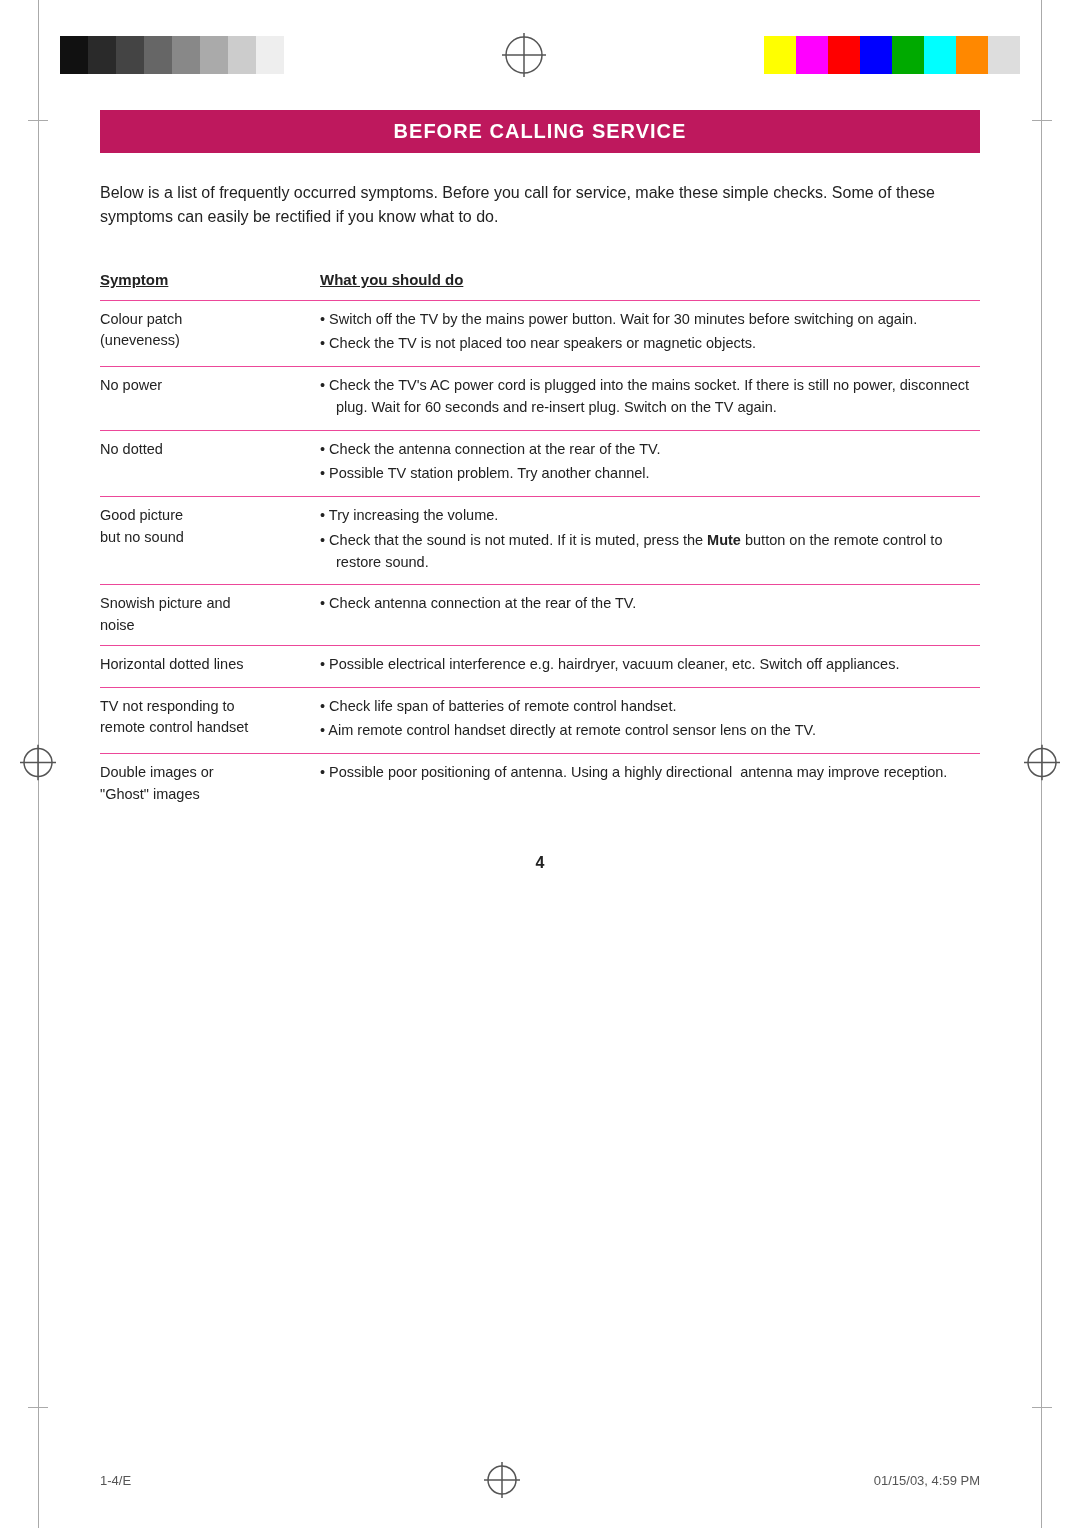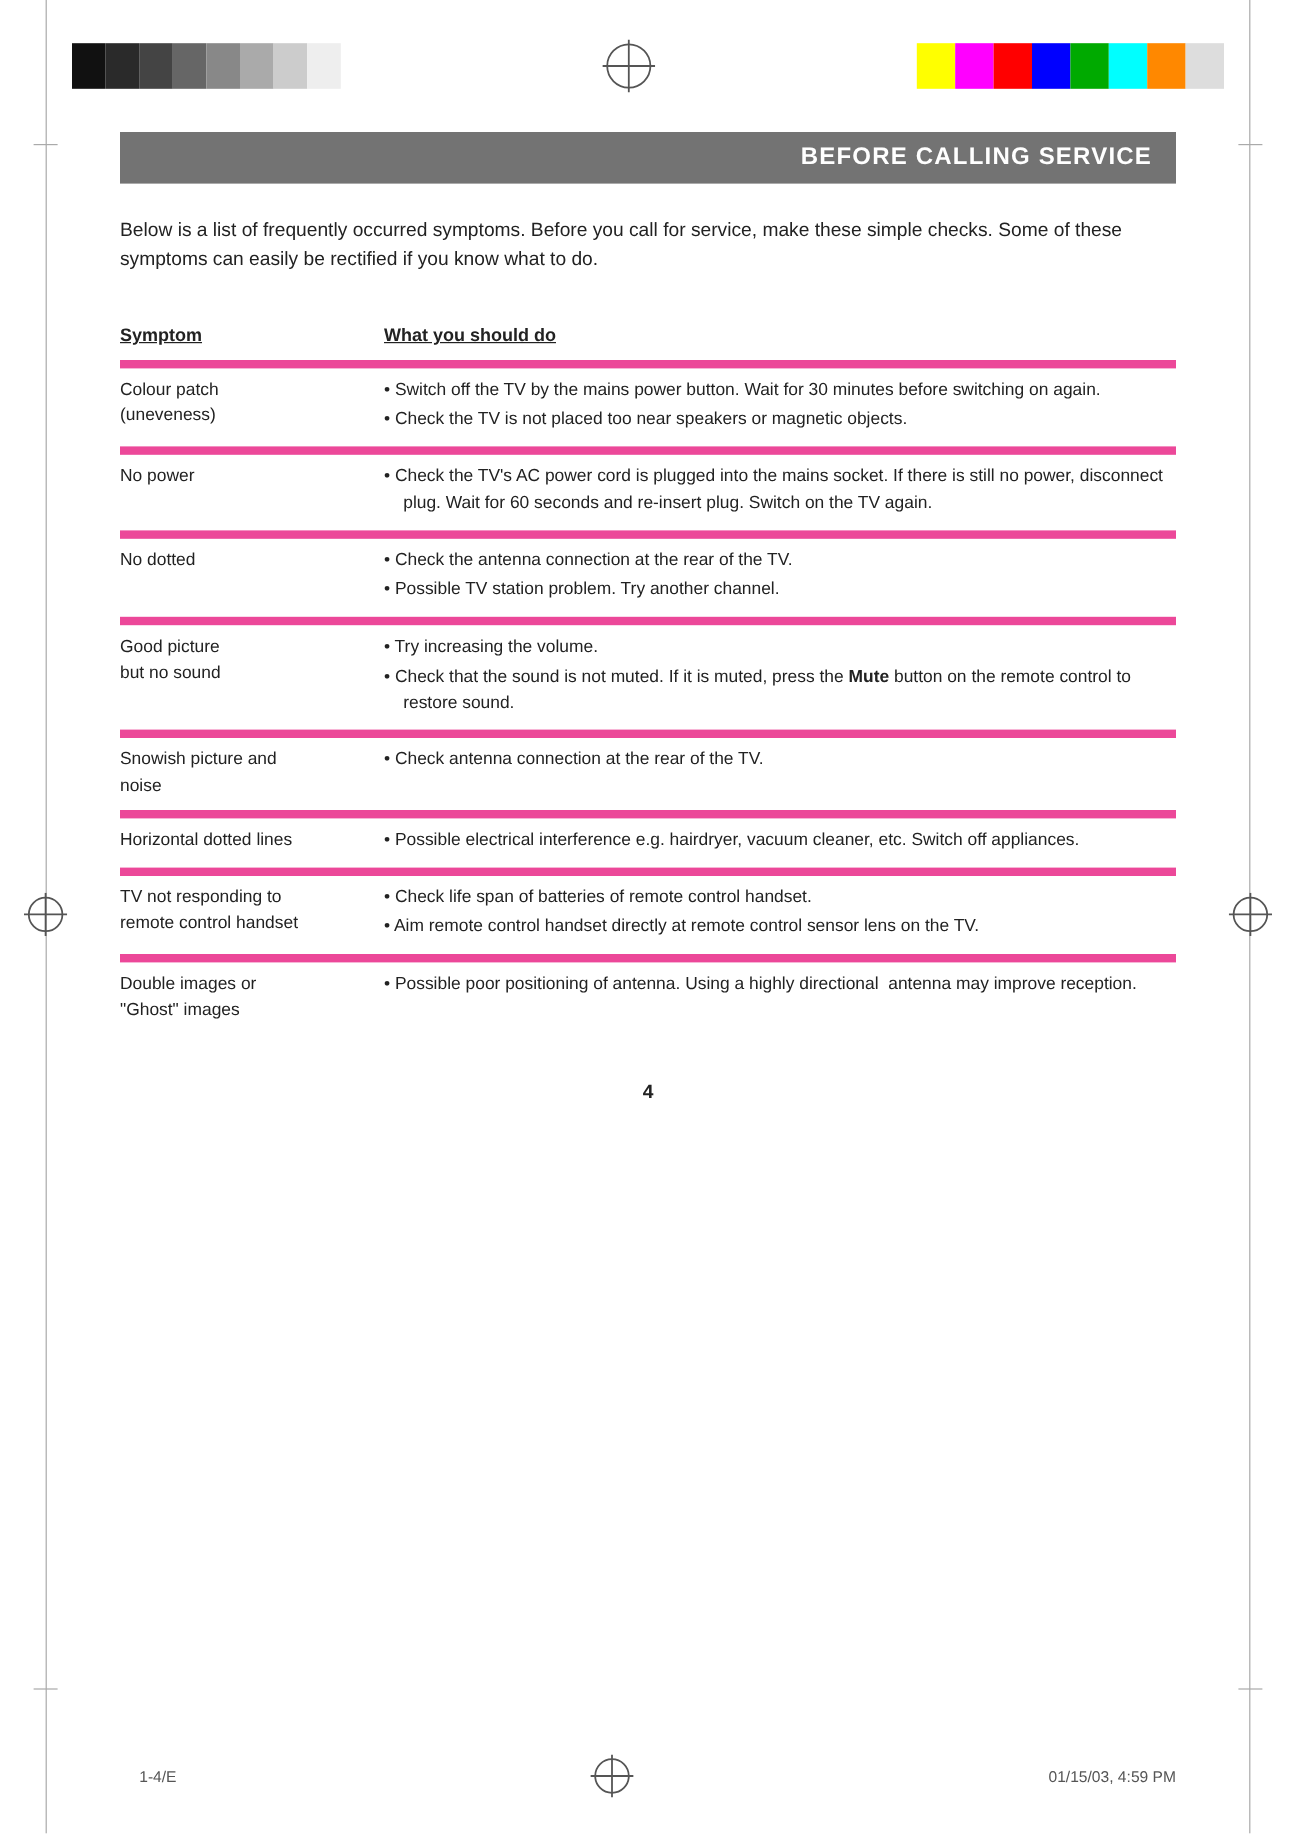--- a/index.html
+++ b/index.html
@@ -90,23 +90,23 @@
       transform: translateY(-50%);
     }
 
     
     .main-content {
       padding: 10px 100px 60px 100px;
     }
 
     
     .title-box {
-      background: #737373;
+      background: #be185d;
       color: #fff;
-      text-align: right;
+      text-align: center;
       padding: 10px 20px;
       margin-bottom: 28px;
     }
 
     .title-box h1 {
       font-size: 20px;
       font-weight: bold;
       letter-spacing: 1px;
       font-variant: small-caps;
       font-family: Arial, Helvetica, sans-serif;
@@ -152,21 +152,21 @@
     .symptom-col {
       width: 220px;
       padding-right: 20px;
     }
 
     .action-col {
       border-top: 1px solid #888;
     }
 
     .symptom-table .data-row td {
-      border-top: 7px solid #ec4899;
+      border-top: 1px solid #ec4899;
     }
 
     .symptom-table .header-row td {
       border-top: none !important;
     }
 
     .bullet-list {
       list-style: none;
       padding: 0;
     }
@@ -192,21 +192,21 @@
       font-size: 16px;
       font-weight: bold;
       margin-top: 40px;
       margin-bottom: 20px;
     }
 
     
     .footer {
       position: absolute;
       bottom: 30px;
-      left: 116px;
+      left: 100px;
       right: 100px;
       display: flex;
       justify-content: space-between;
       align-items: center;
       font-size: 13px;
       color: #555;
     }
 
     .footer-crosshair {
       width: 36px;

